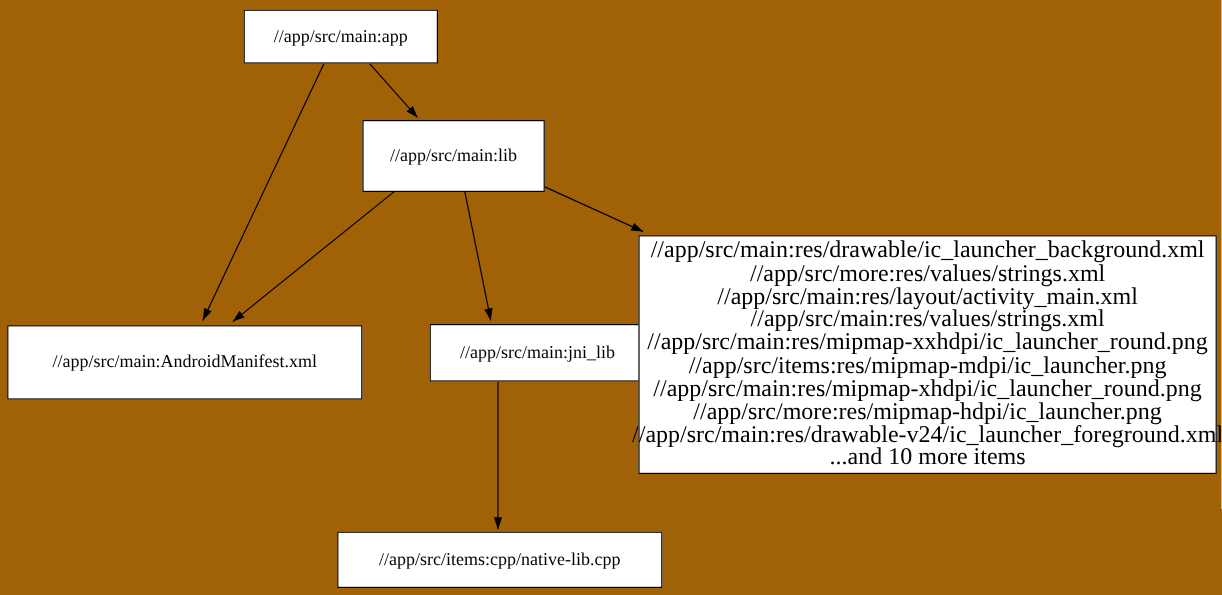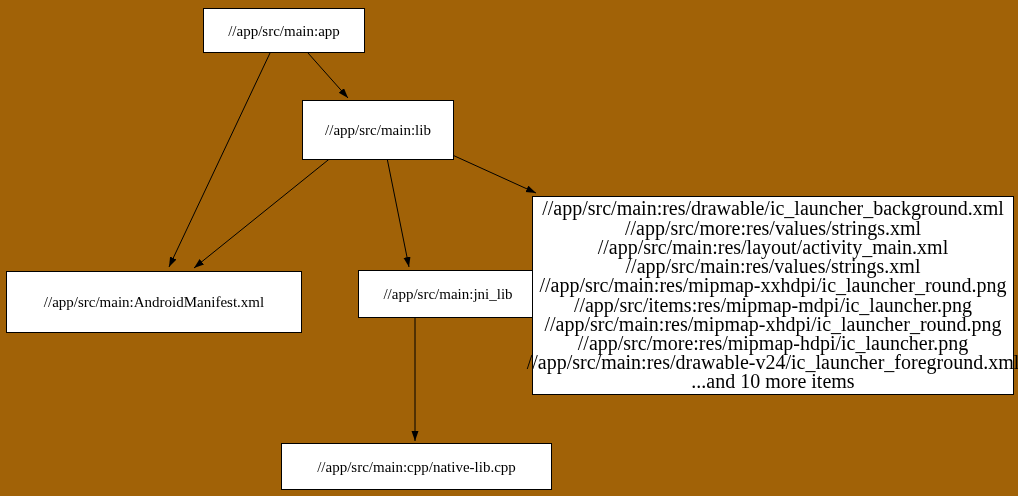--- a/index.html
+++ b/index.html
@@ -98,16 +98,16 @@
     <span class="res-line">//app/src/main:res/values/strings.xml</span>
     <span class="res-line">//app/src/main:res/mipmap-xxhdpi/ic_launcher_round.png</span>
     <span class="res-line">//app/src/items:res/mipmap-mdpi/ic_launcher.png</span>
     <span class="res-line">//app/src/main:res/mipmap-xhdpi/ic_launcher_round.png</span>
     <span class="res-line">//app/src/more:res/mipmap-hdpi/ic_launcher.png</span>
     <span class="res-line">//app/src/main:res/drawable-v24/ic_launcher_foreground.xml</span>
     <span class="res-line">...and 10 more items</span>
   </div>
 
   <div class="node node-native">
-    <span>//app/src/main:cpp/native-lib.cpp</span>
+    <span>//app/src/items:cpp/native-lib.cpp</span>
   </div>
 
 </div>
 
 </body></html>

